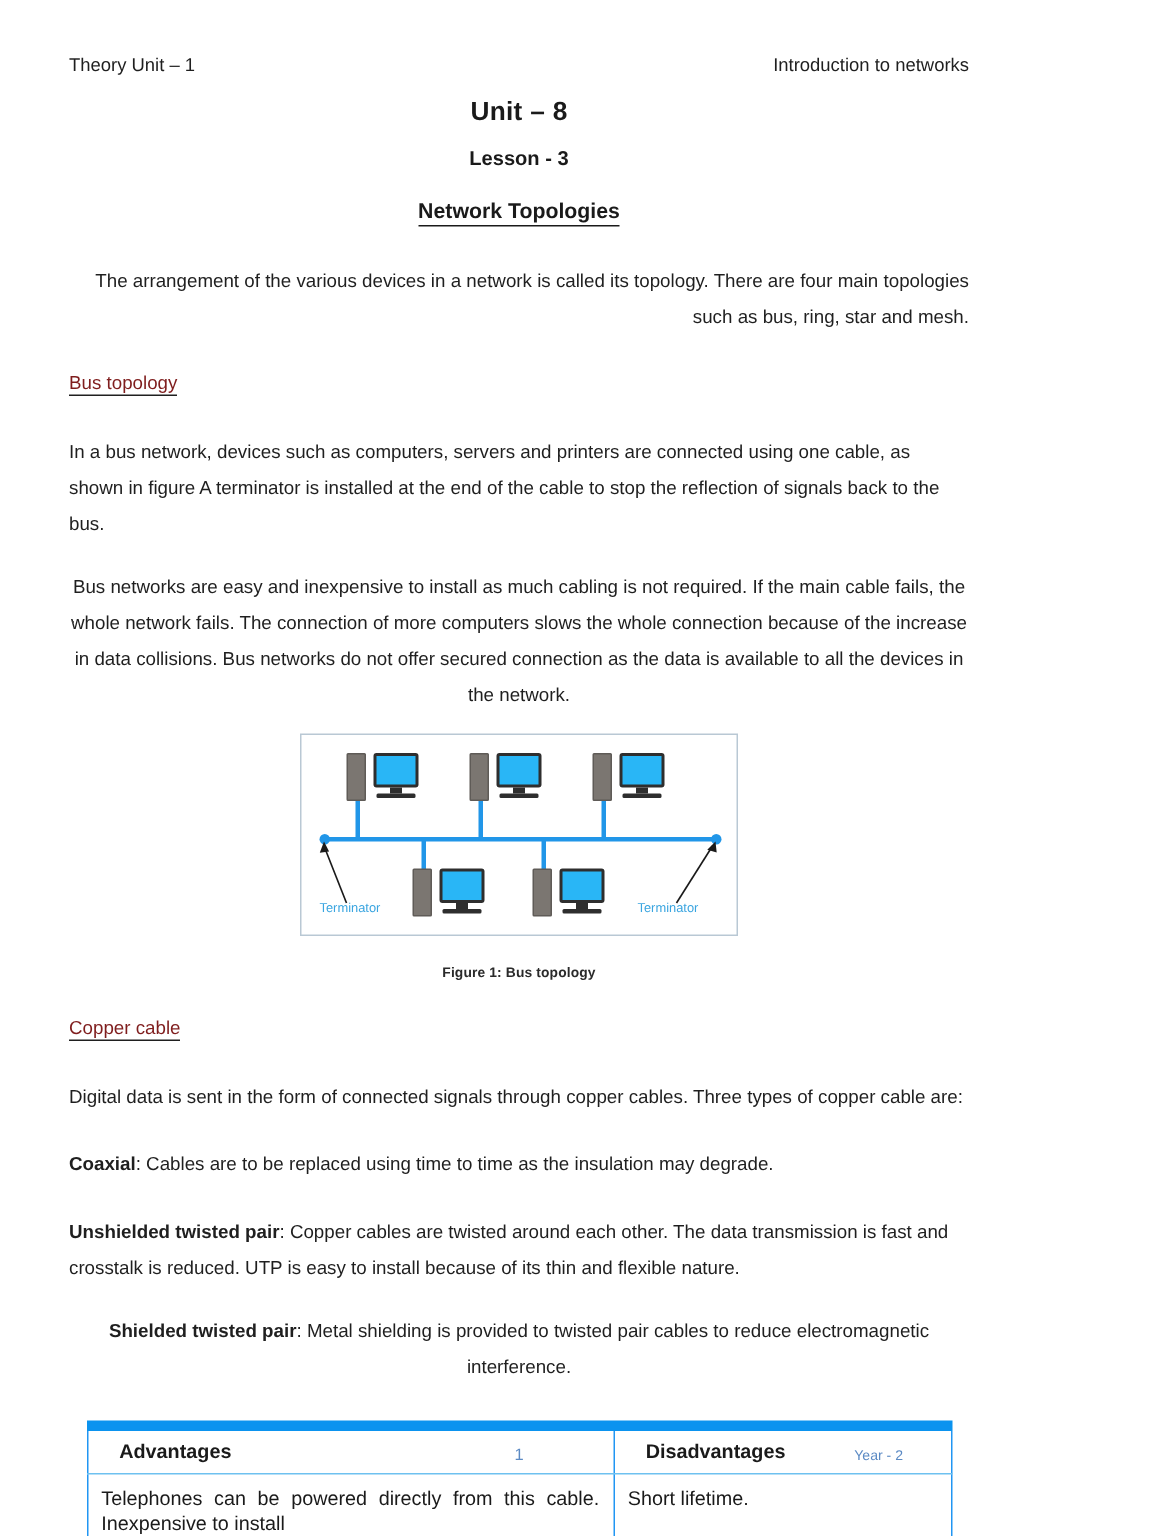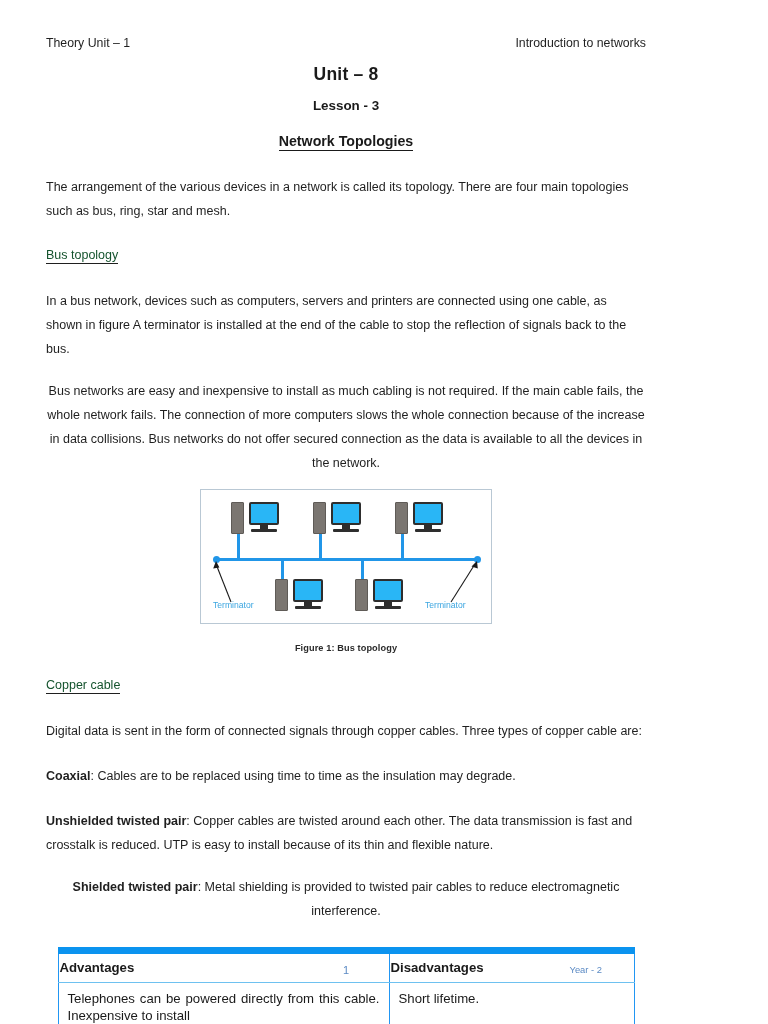--- a/index.html
+++ b/index.html
@@ -62,29 +62,29 @@
   }
 
   
   .para {
     font-size: 12.5px;
     line-height: 1.92;
     margin: 0;
     text-align: left;
     color: #1f1f1f;
   }
-  .block-gap-lg { margin-top: 26px; }
+  .block-gap-lg { margin-top: 26px; text-align: right; }
   .block-gap-md { margin-top: 21px; }
   .block-gap-sm { margin-top: 18px; text-align: center; }
 
   .sec-underline {
     font-size: 12.5px;
     line-height: 1.9;
     font-weight: normal;
-    color: #14532d;
+    color: #7f1d1d;
   }
   .sec-underline span {
     border-bottom: 1px solid #1f1f1f;
     padding-bottom: 1px;
   }
   .lead { font-weight: bold; }
 
   .stray-dot {
     position: absolute;
     left: 47px;
@@ -210,21 +210,21 @@
     border-top: 1.2px solid #6ec1f0;
     border-bottom: 1.2px solid #6ec1f0;
     padding: 7px 9px;
     vertical-align: top;
     font-size: 13.2px;
     color: #1a1a1a;
   }
   table.advtable tr.head td {
     font-weight: bold;
     border-top: 7px solid #0b93ef;
-    padding: 6px 9px 7px 1px;
+    padding: 6px 9px 7px 21px;
   }
   table.advtable tr.body td {
     height: 40px;
     border-bottom: 7px solid #0b93ef;
     line-height: 1.35;
   }
   td.justify { text-align: justify; }
   td.col-a { width: 320px; }
 
   

